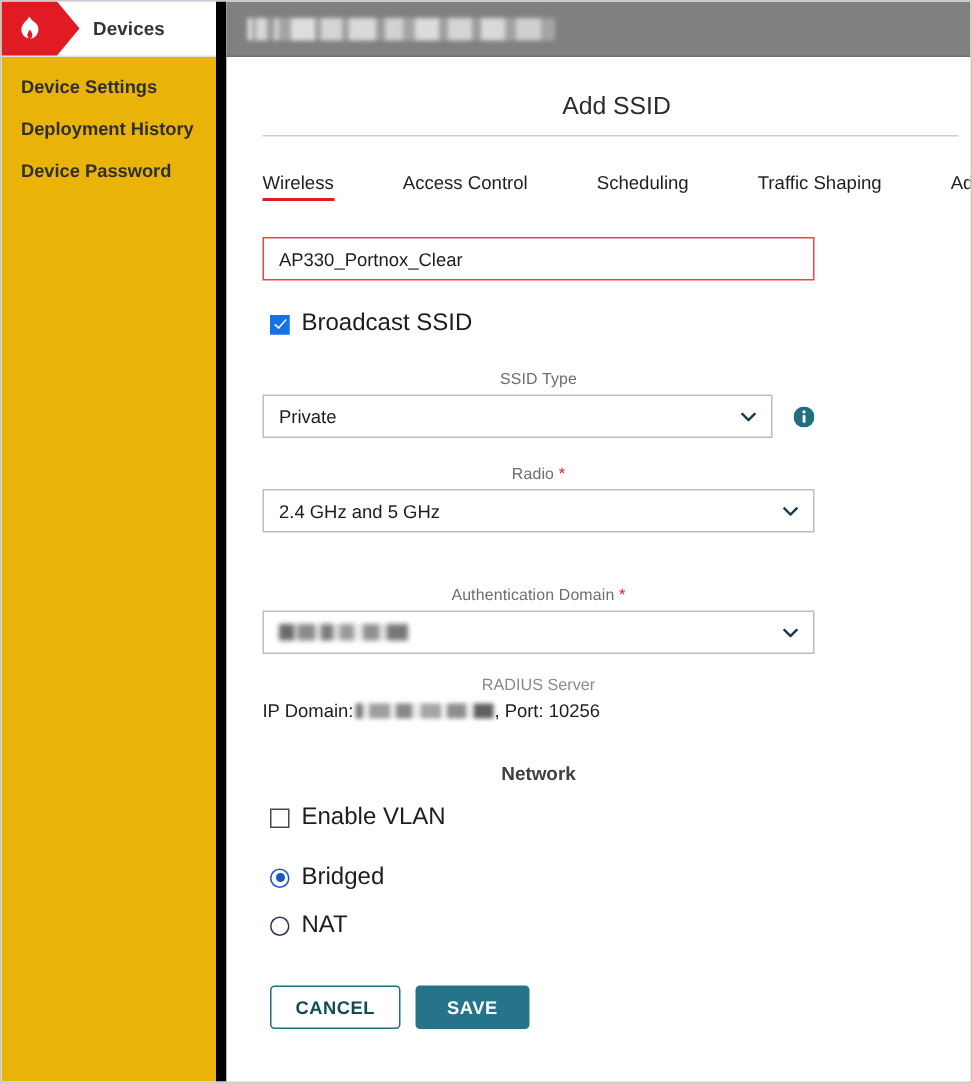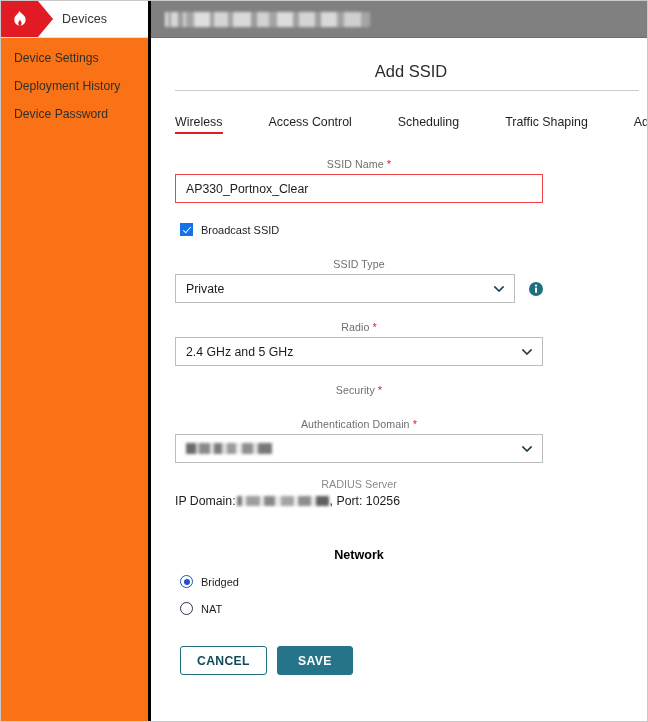--- a/index.html
+++ b/index.html
@@ -22,24 +22,25 @@
     overflow: hidden;
     display: flex;
   }
 
   
   .sidebar {
     width: 150px;
     min-width: 150px;
     height: 100%;
     box-sizing: border-box;
-    background: #f97316;
-    border-right: 3px solid #000000;
+    background: #eab308;
+    border-right: 7px solid #000000;
     display: flex;
     flex-direction: column;
+    font-weight: bold;
   }
   .brand-row {
     height: 36px;
     min-height: 36px;
     display: flex;
     align-items: center;
     background: #ffffff;
     border-bottom: 1px solid #e2e2e2;
     position: relative;
   }
@@ -282,21 +283,21 @@
     height: 7px;
     border: solid #ffffff;
     border-width: 0 1.8px 1.8px 0;
     transform: rotate(42deg);
   }
   .cb.unchecked {
     border: 1.4px solid #4a4a4a;
     background: #ffffff;
   }
   .check-label {
-    font-size: 11px;
+    font-size: 16px;
     color: #1d1d1d;
   }
 
   .with-info { display: flex; align-items: center; }
   .info-icon {
     width: 14px;
     height: 14px;
     margin-left: 14px;
     flex: none;
     cursor: pointer;
@@ -326,22 +327,22 @@
         #888888 27px 38px, #e9e9e9 38px 44px,
         #a4a4a4 44px 57px, #f2f2f2 57px 61px,
         #8e8e8e 61px 74px, #ebebeb 74px 79px,
         #5f5f5f 79px 92px);
     vertical-align: middle;
   }
 
   .section-head {
     font-size: 12.6px;
     font-weight: bold;
-    color: #000000;
-    margin: 40px 0 13px 0;
+    color: #404040;
+    margin: 28px 0 13px 0;
   }
 
   .radiorow {
     display: flex;
     align-items: center;
     margin: 0 0 0 5px;
   }
   .rb {
     width: 13px;
     height: 13px;
@@ -453,24 +454,20 @@
           <span>Traffic Shaping</span>
         </div>
         <div class="tab">
           <span>Advanced</span>
         </div>
       </div>
 
       <div class="form">
 
         <div class="field">
-          <div class="field-label">
-            <span>SSID Name</span>
-            <span class="req">*</span>
-          </div>
           <div class="text-input">
             <span>AP330_Portnox_Clear</span>
           </div>
         </div>
 
         <div class="checkrow">
           <div class="cb checked"></div>
           <div class="check-label">Broadcast SSID</div>
         </div>
 
@@ -505,24 +502,20 @@
             <span>2.4 GHz and 5 GHz</span>
             <svg class="chev" viewBox="0 0 10 6">
               <path d="M1 1l4 4 4-4" stroke="#1b3a4b" stroke-width="1.6" fill="none" stroke-linecap="square"></path>
             </svg>
           </div>
         </div>
 
         <div class="row-gap"></div>
 
         <div class="field">
-          <div class="field-label">
-            <span>Security</span>
-            <span class="req">*</span>
-          </div>
         </div>
 
         <div class="row-gap"></div>
 
         <div class="field">
           <div class="field-label">
             <span>Authentication Domain</span>
             <span class="req">*</span>
           </div>
           <div class="select">
@@ -539,20 +532,24 @@
           <div class="static-label">RADIUS Server</div>
           <div class="static-line">
             <span>IP Domain:</span>
             <span class="blurred-ip"></span>
             <span>, Port: 10256</span>
           </div>
         </div>
 
         <div class="section-head">Network</div>
 
+        <div class="checkrow" style="margin:0 0 22px 5px;">
+          <div class="cb unchecked"></div>
+          <div class="check-label">Enable VLAN</div>
+        </div>
 
         <div class="radiorow" style="margin-bottom:14px;">
           <div class="rb on"></div>
           <div class="check-label">Bridged</div>
         </div>
 
         <div class="radiorow">
           <div class="rb off"></div>
           <div class="check-label">NAT</div>
         </div>

